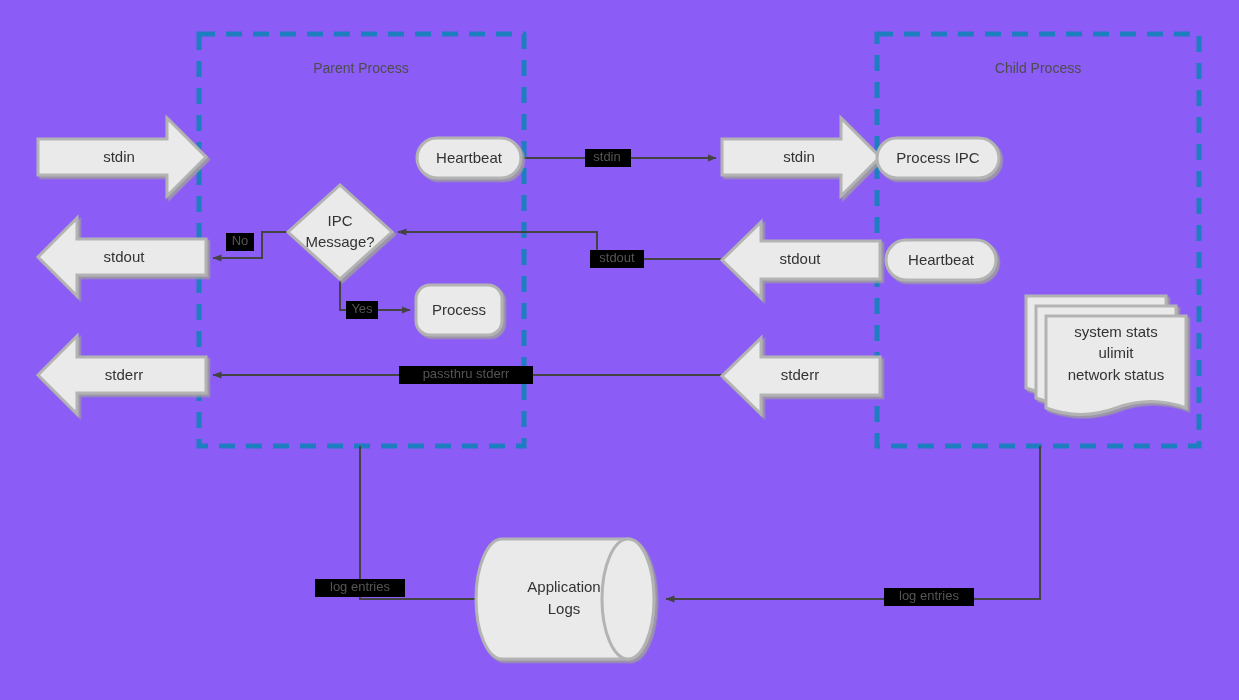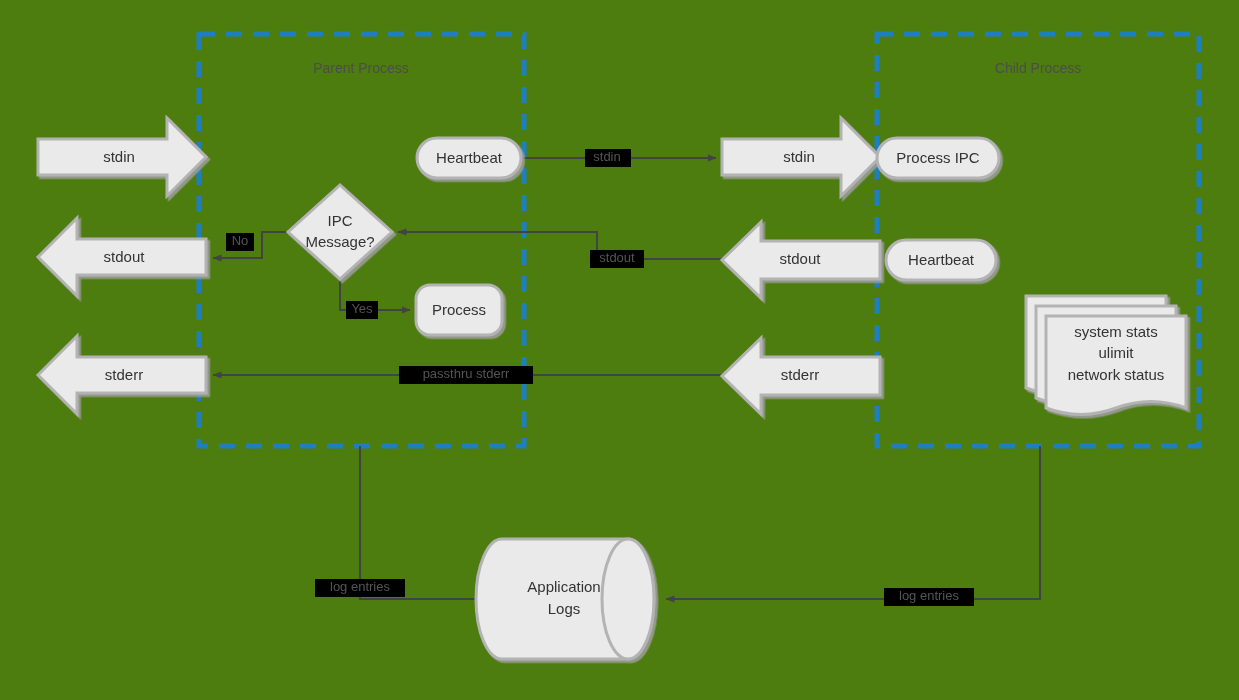--- a/index.html
+++ b/index.html
@@ -1,18 +1,18 @@
 <!DOCTYPE html>
 <html><head>
 <meta charset="utf-8">
 <style>
   html,body{margin:0;padding:0;background:#000;}
   body{width:1239px;height:700px;overflow:hidden;
        font-family:"Liberation Sans","DejaVu Sans",sans-serif;}
-  #stage{position:relative;width:1239px;height:700px;background:#4d7c0f;}
+  #stage{position:relative;width:1239px;height:700px;background:#8b5cf6;}
   svg#diagram{position:absolute;left:0;top:0;width:1239px;height:700px;}
   .shape-fill{fill:#EAEAEA;}
   .shape-stroke{stroke:#B3B3B3;stroke-width:3;}
   .shape-label{fill:#333333;font-size:15px;font-family:"Liberation Sans","DejaVu Sans",sans-serif;
                text-anchor:middle;dominant-baseline:middle;}
   .edge-label{fill:#555555;font-size:13px;font-family:"Liberation Sans","DejaVu Sans",sans-serif;
               text-anchor:middle;dominant-baseline:middle;}
   .group-title{fill:#4D4D4D;font-size:14px;font-family:"Liberation Sans","DejaVu Sans",sans-serif;
                text-anchor:middle;dominant-baseline:middle;}
   .edge-line{stroke:#434343;stroke-width:2;fill:none;}

